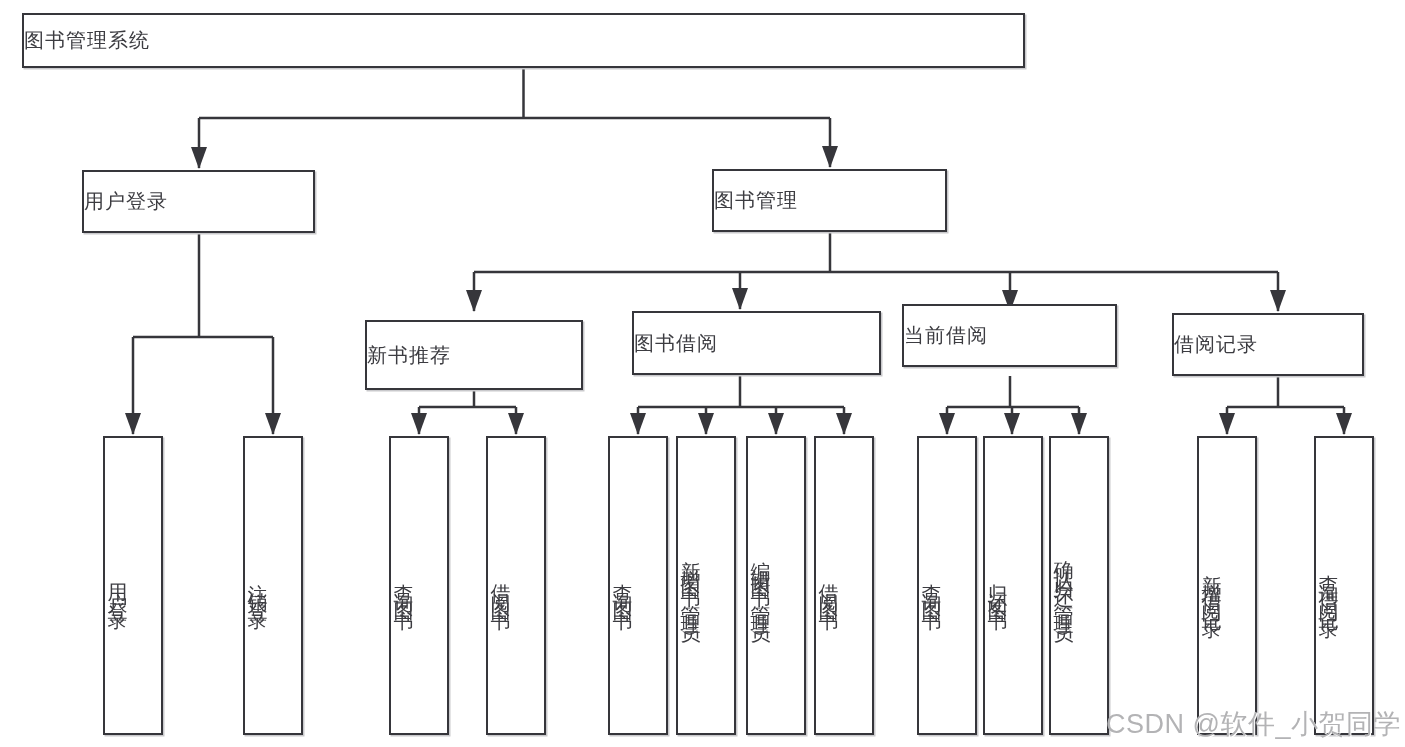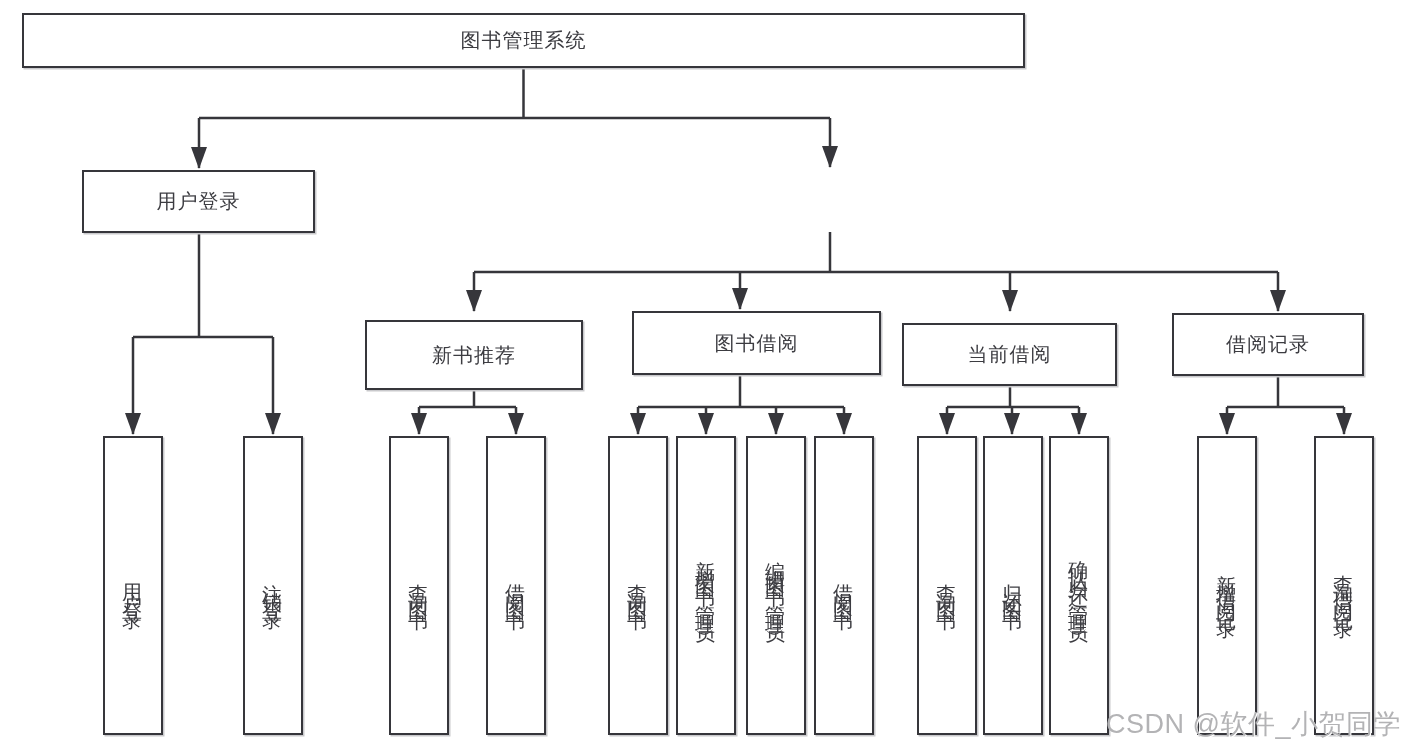--- a/index.html
+++ b/index.html
@@ -18,21 +18,21 @@
   }
   .connectors{position:absolute;left:0;top:0;width:1405px;height:747px;}
   .connectors line,.connectors path{stroke:var(--line);stroke-width:2.5;fill:none;}
   .arrowhead{fill:var(--line);stroke:none;}
   .node{
     position:absolute;
     box-sizing:border-box;
     border:2.5px solid var(--line);
     background:#ffffff;
     box-shadow:1.5px 1.5px 0 #c9c9cc;
-    display:flex;align-items:center;justify-content:center;
+    display:flex;align-items:center;
     color:var(--text);
     font-size:20px;
     letter-spacing:1px;
     white-space:nowrap;
   }
   .node-v span{
     writing-mode:vertical-rl;
     text-orientation:mixed;
     letter-spacing:9px;
     font-size:20px;
@@ -100,28 +100,31 @@
     <line x1="1344" y1="407" x2="1344" y2="434" marker-end="url(#arw)"></line>
   </svg>
 
   <div class="node" style="left:22px;top:13px;width:1003px;height:55px">
     <span>图书管理系统</span>
   </div>
 
   <div class="node" style="left:82px;top:170px;width:233px;height:63px">
     <span>用户登录</span>
   </div>
+  <div class="node" style="left:712px;top:169px;width:235px;height:63px">
+    <span>图书管理</span>
+  </div>
 
   <div class="node" style="left:365px;top:320px;width:218px;height:70px">
     <span>新书推荐</span>
   </div>
   <div class="node" style="left:632px;top:311px;width:249px;height:64px">
     <span>图书借阅</span>
   </div>
-  <div class="node" style="left:902px;top:323px;width:215px;height:63px">
+  <div class="node" style="left:902px;top:304px;width:215px;height:63px">
     <span>当前借阅</span>
   </div>
   <div class="node" style="left:1172px;top:313px;width:192px;height:63px">
     <span>借阅记录</span>
   </div>
 
   <div class="node node-v" style="left:103px;top:436px;width:60px;height:299px">
     <span>用户登录</span>
   </div>
   <div class="node node-v" style="left:243px;top:436px;width:60px;height:299px">

